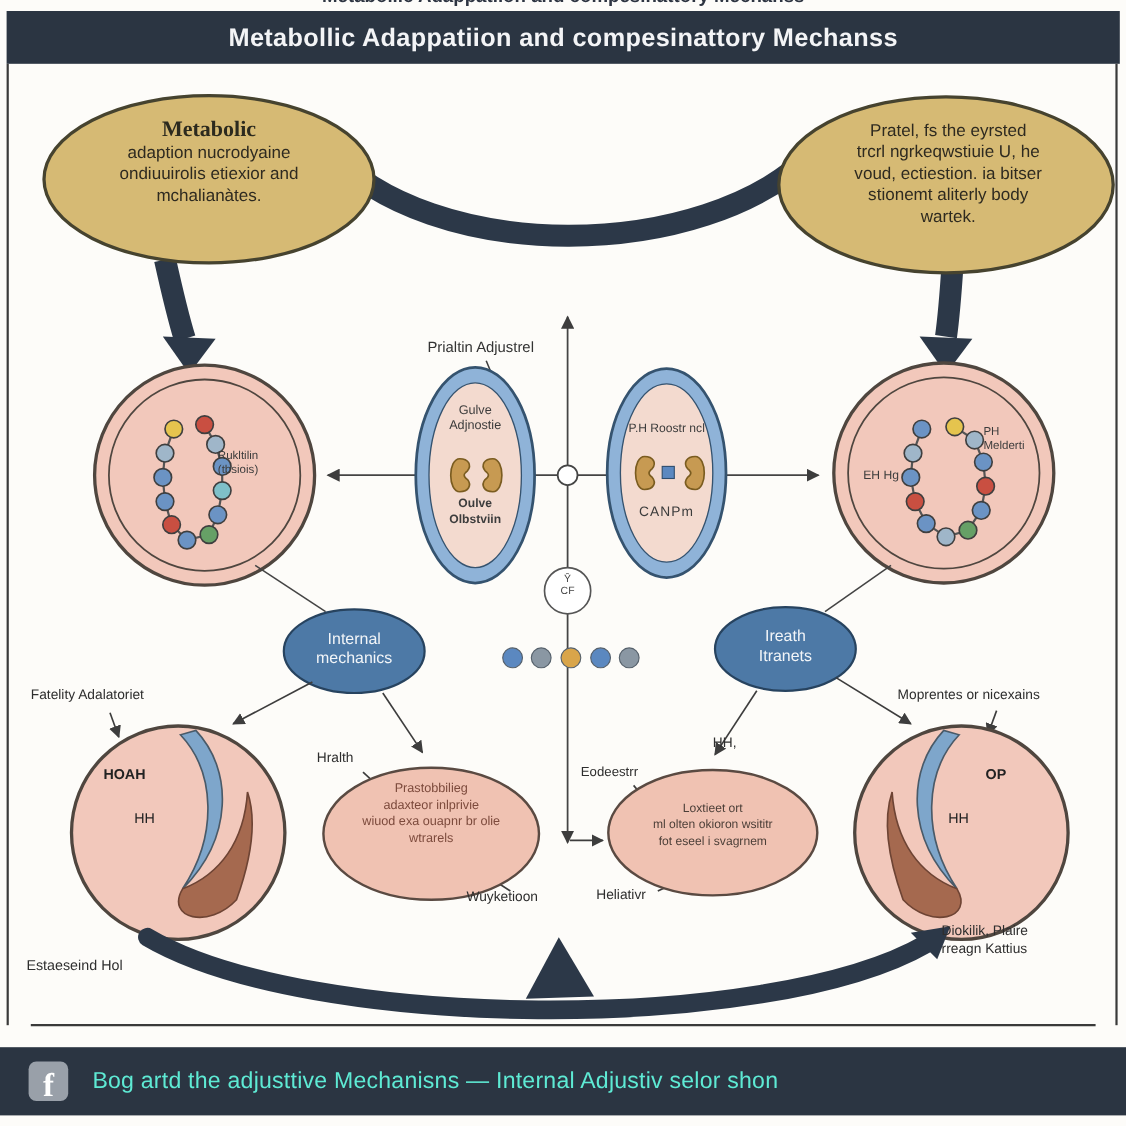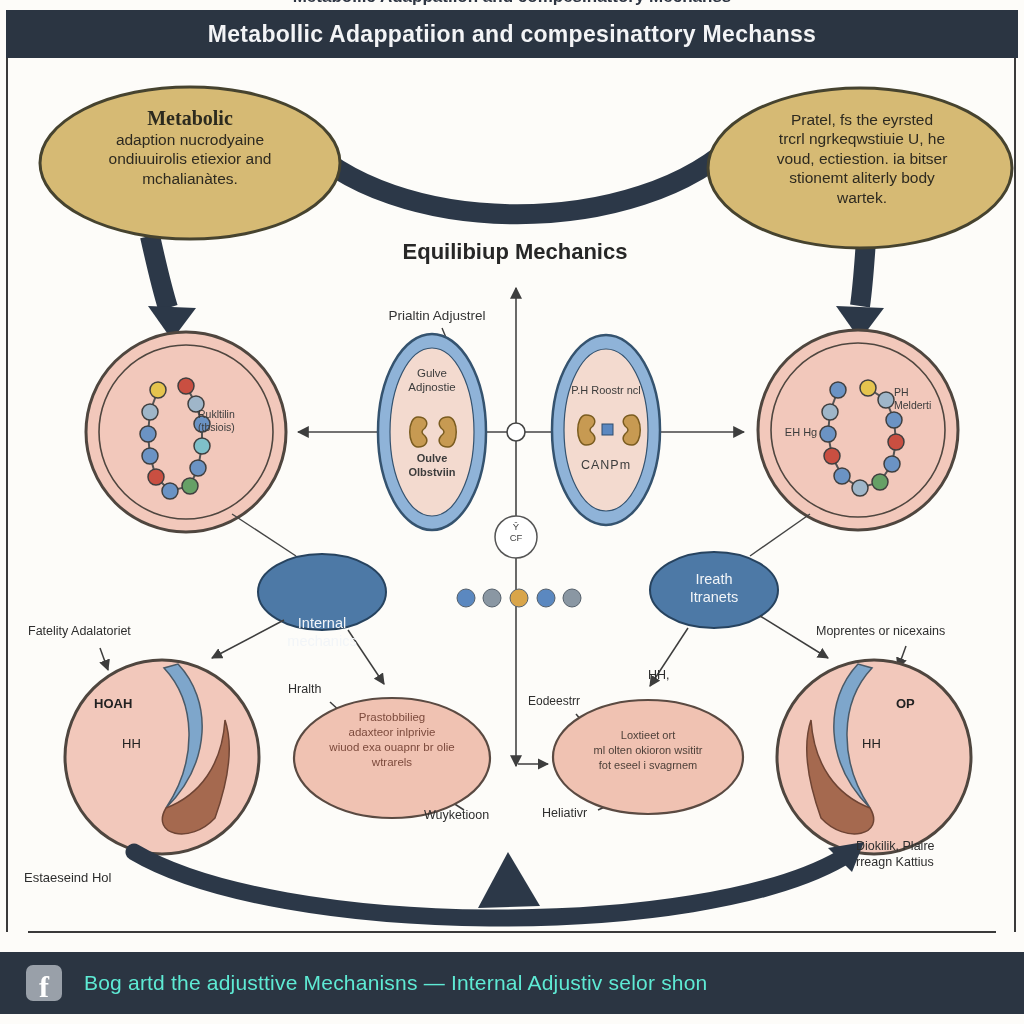--- a/index.html
+++ b/index.html
@@ -153,40 +153,39 @@
   <div class="txt center" style="left:90px; top:106px; width:200px; font-size:20px; font-weight:bold; color:#2c2a1e;font-family:Liberation Serif, serif;">Metabolic</div>
   <div class="txt center" style="left:722px; top:110px; width:280px; font-size:15.5px; color:#2e2a20;">Pratel, fs the eyrsted
 trcrl ngrkeqwstiuie U, he
 voud, ectiestion. ia bitser
 stionemt aliterly body
 wartek.</div>
   <div class="txt center" style="left:52px; top:130px; width:276px; font-size:15.5px; color:#2e2a20;">adaption nucrodyaine
 ondiuuirolis etiexior and
 mchalianàtes.</div>
 
-  <div class="txt center" style="left:360px; top:238px; width:310px; font-size:22px; font-weight:bold; color:#272727;">Equilibiup Mechanics</div>
   <div class="txt center" style="left:352px; top:308px; width:170px; font-size:13.5px; color:#333;">Prialtin Adjustrel</div>
 
   <div class="txt center" style="left:392px; top:366px; width:80px; font-size:11.5px; color:#3c3c3c;">Gulve
 Adjnostie</div>
   <div class="txt center" style="left:392px; top:452px; width:80px; font-size:11px; color:#3c3c3c;font-weight:bold;">Oulve
 Olbstviin</div>
   <div class="txt center" style="left:562px; top:384px; width:88px; font-size:11px; color:#3c3c3c;">P.H Roostr ncl</div>
   <div class="txt center" style="left:566px; top:458px; width:80px; font-size:12.5px; letter-spacing:1px; color:#3c3c3c;">CANPm</div>
 
   <div class="txt" style="left:198px; top:408px; width:64px; font-size:10.5px; color:#3c3c3c;">Rukltilin
 (tbsiois)</div>
   <div class="txt center" style="left:776px; top:426px; width:50px; font-size:11px; color:#3c3c3c;">EH Hg</div>
   <div class="txt" style="left:894px; top:386px; width:58px; font-size:10.5px; color:#3c3c3c;">PH
 Melderti</div>
 
   <div class="txt center" style="left:500px; top:522px; width:32px; font-size:9.5px; line-height:1.15; color:#444;">Ŷ
 CF</div>
 
-  <div class="txt center" style="left:258px; top:572px; width:128px; font-size:14.5px; color:#f2f5f8;margin-top:42px;">Internal
+  <div class="txt center" style="left:258px; top:572px; width:128px; font-size:14.5px; color:#f2f5f8;">Internal
 mechanics</div>
   <div class="txt center" style="left:650px; top:570px; width:128px; font-size:14.5px; color:#f2f5f8;">Ireath
 Itranets</div>
 
   <div class="txt" style="left:28px; top:624px; width:172px; font-size:12.5px;">Fatelity Adalatoriet</div>
   <div class="txt" style="left:816px; top:624px; width:192px; font-size:12.5px;">Moprentes or nicexains</div>
 
   <div class="txt" style="left:94px; top:696px; width:64px; font-size:13px; font-weight:600; color:#222;">HOAH</div>
   <div class="txt" style="left:122px; top:736px; width:40px; font-size:13px; color:#222;">HH</div>
   <div class="txt" style="left:896px; top:696px; width:44px; font-size:13px; font-weight:600; color:#222;">OP</div>

